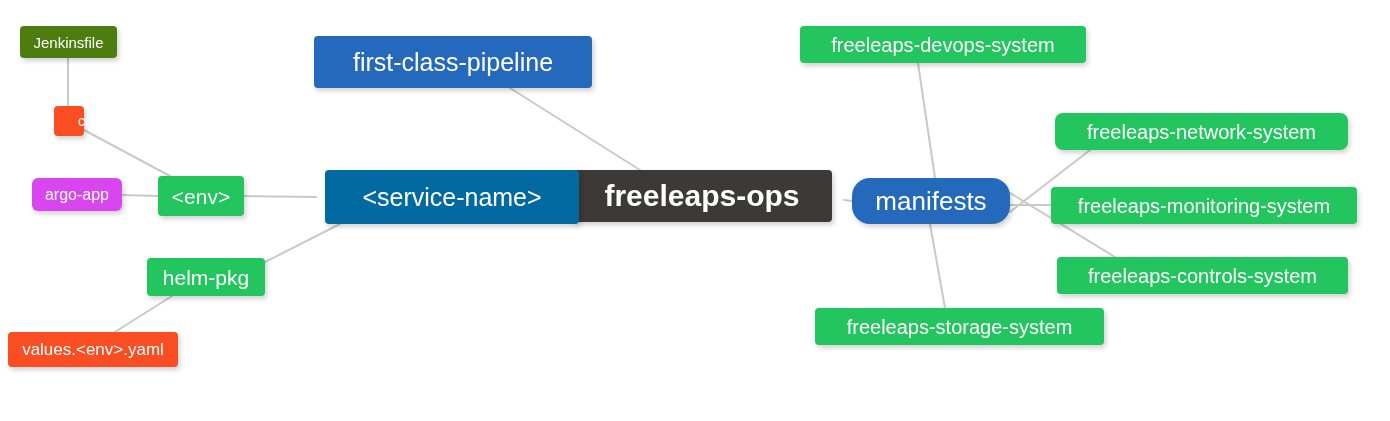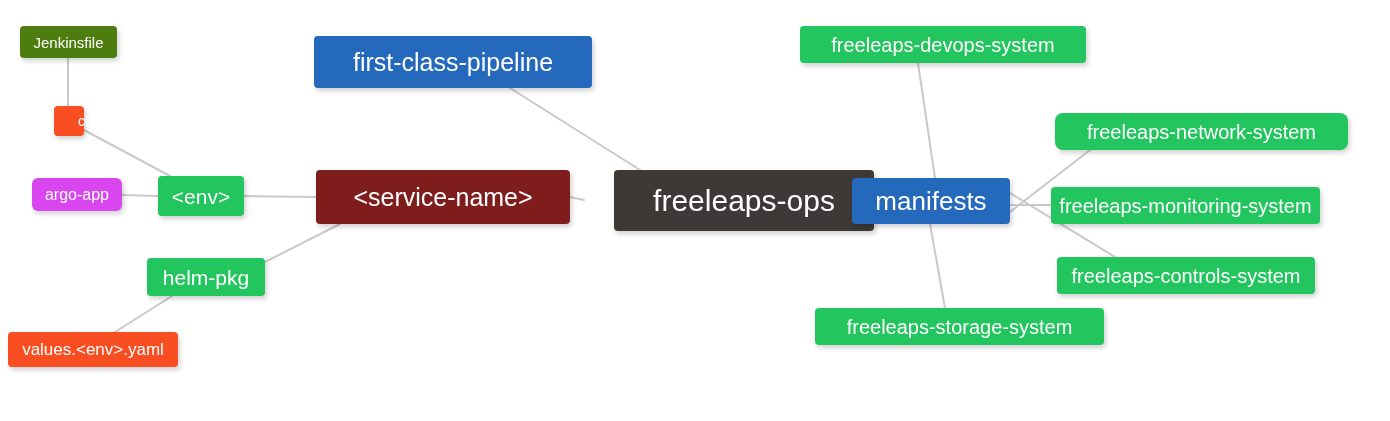--- a/index.html
+++ b/index.html
@@ -55,30 +55,30 @@
       <line x1="158" y1="196" x2="122" y2="195" stroke="#c9c9c9" stroke-width="2" stroke-linecap="round"></line>
       <line x1="68" y1="106" x2="68" y2="58" stroke="#c9c9c9" stroke-width="2" stroke-linecap="round"></line>
       <line x1="172" y1="296" x2="115" y2="332" stroke="#c9c9c9" stroke-width="2" stroke-linecap="round"></line>
       <line x1="935" y1="178" x2="918" y2="63" stroke="#c9c9c9" stroke-width="2" stroke-linecap="round"></line>
       <line x1="1010" y1="212" x2="1090" y2="150" stroke="#c9c9c9" stroke-width="2" stroke-linecap="round"></line>
       <line x1="1010" y1="205" x2="1051" y2="205" stroke="#c9c9c9" stroke-width="2" stroke-linecap="round"></line>
       <line x1="1010" y1="193" x2="1115" y2="257" stroke="#c9c9c9" stroke-width="2" stroke-linecap="round"></line>
       <line x1="930" y1="224" x2="945" y2="308" stroke="#c9c9c9" stroke-width="2" stroke-linecap="round"></line>
     </svg>
   <div id="nodes">
-      <div class="node" style="left: 614px; top: 170px; width: 260px; height: 61px; background: rgb(61, 57, 54); font-size: 30px;">
+      <div class="node" style="left: 572px; top: 170px; width: 260px; height: 52px; background: rgb(61, 57, 54); font-size: 30px; font-weight: bold;">
         <span>freeleaps-ops</span>
       </div>
-      <div class="node" style="left: 316px; top: 170px; width: 254px; height: 54px; background: #7f1d1d; font-size: 25px;">
+      <div class="node" style="left: 325px; top: 170px; width: 254px; height: 54px; background: #0369a1; font-size: 25px;">
         <span>&lt;service-name&gt;</span>
       </div>
       <div class="node" style="left: 314px; top: 36px; width: 278px; height: 52px; background: rgb(37, 105, 189); font-size: 25px;">
         <span>first-class-pipeline</span>
       </div>
-      <div class="node" style="left: 852px; top: 178px; width: 158px; height: 46px; background: rgb(37, 105, 189); font-size: 26px;">
+      <div class="node" style="left: 852px; top: 178px; width: 158px; height: 46px; background: rgb(37, 105, 189); font-size: 26px; border-radius: 18px;">
         <span>manifests</span>
       </div>
       <div class="node" style="left: 158px; top: 176px; width: 86px; height: 40px; background: rgb(34, 197, 94); font-size: 21px;">
         <span>&lt;env&gt;</span>
       </div>
       <div class="node" style="left: 147px; top: 258px; width: 118px; height: 38px; background: rgb(34, 197, 94); font-size: 21px;">
         <span>helm-pkg</span>
       </div>
       <div class="node" style="left: 20px; top: 26px; width: 97px; height: 32px; background: #4d7c0f; font-size: 15px;">
         <span>Jenkinsfile</span>
@@ -91,23 +91,23 @@
       </div>
       <div class="node" style="left: 8px; top: 332px; width: 170px; height: 35px; background: rgb(249, 77, 34); font-size: 17px;">
         <span>values.&lt;env&gt;.yaml</span>
       </div>
       <div class="node" style="left: 800px; top: 26px; width: 286px; height: 37px; background: rgb(34, 197, 94); font-size: 20px;">
         <span>freeleaps-devops-system</span>
       </div>
       <div class="node" style="left: 1055px; top: 113px; width: 293px; height: 37px; background: rgb(34, 197, 94); font-size: 20px; border-radius: 8px;">
         <span>freeleaps-network-system</span>
       </div>
-      <div class="node" style="left: 1051px; top: 187px; width: 269px; height: 37px; background: rgb(34, 197, 94); font-size: 20px; text-align: center;">
+      <div class="node" style="left: 1051px; top: 187px; width: 306px; height: 37px; background: rgb(34, 197, 94); font-size: 20px; text-align: center;">
         <span>freeleaps-monitoring-system</span>
       </div>
-      <div class="node" style="left: 1057px; top: 257px; width: 258px; height: 37px; background: rgb(34, 197, 94); font-size: 20px;">
+      <div class="node" style="left: 1057px; top: 257px; width: 291px; height: 37px; background: rgb(34, 197, 94); font-size: 20px;">
         <span>freeleaps-controls-system</span>
       </div>
       <div class="node" style="left: 815px; top: 308px; width: 289px; height: 37px; background: rgb(34, 197, 94); font-size: 20px;">
         <span>freeleaps-storage-system</span>
       </div>
     </div>
 </div>
 
 </body></html>

